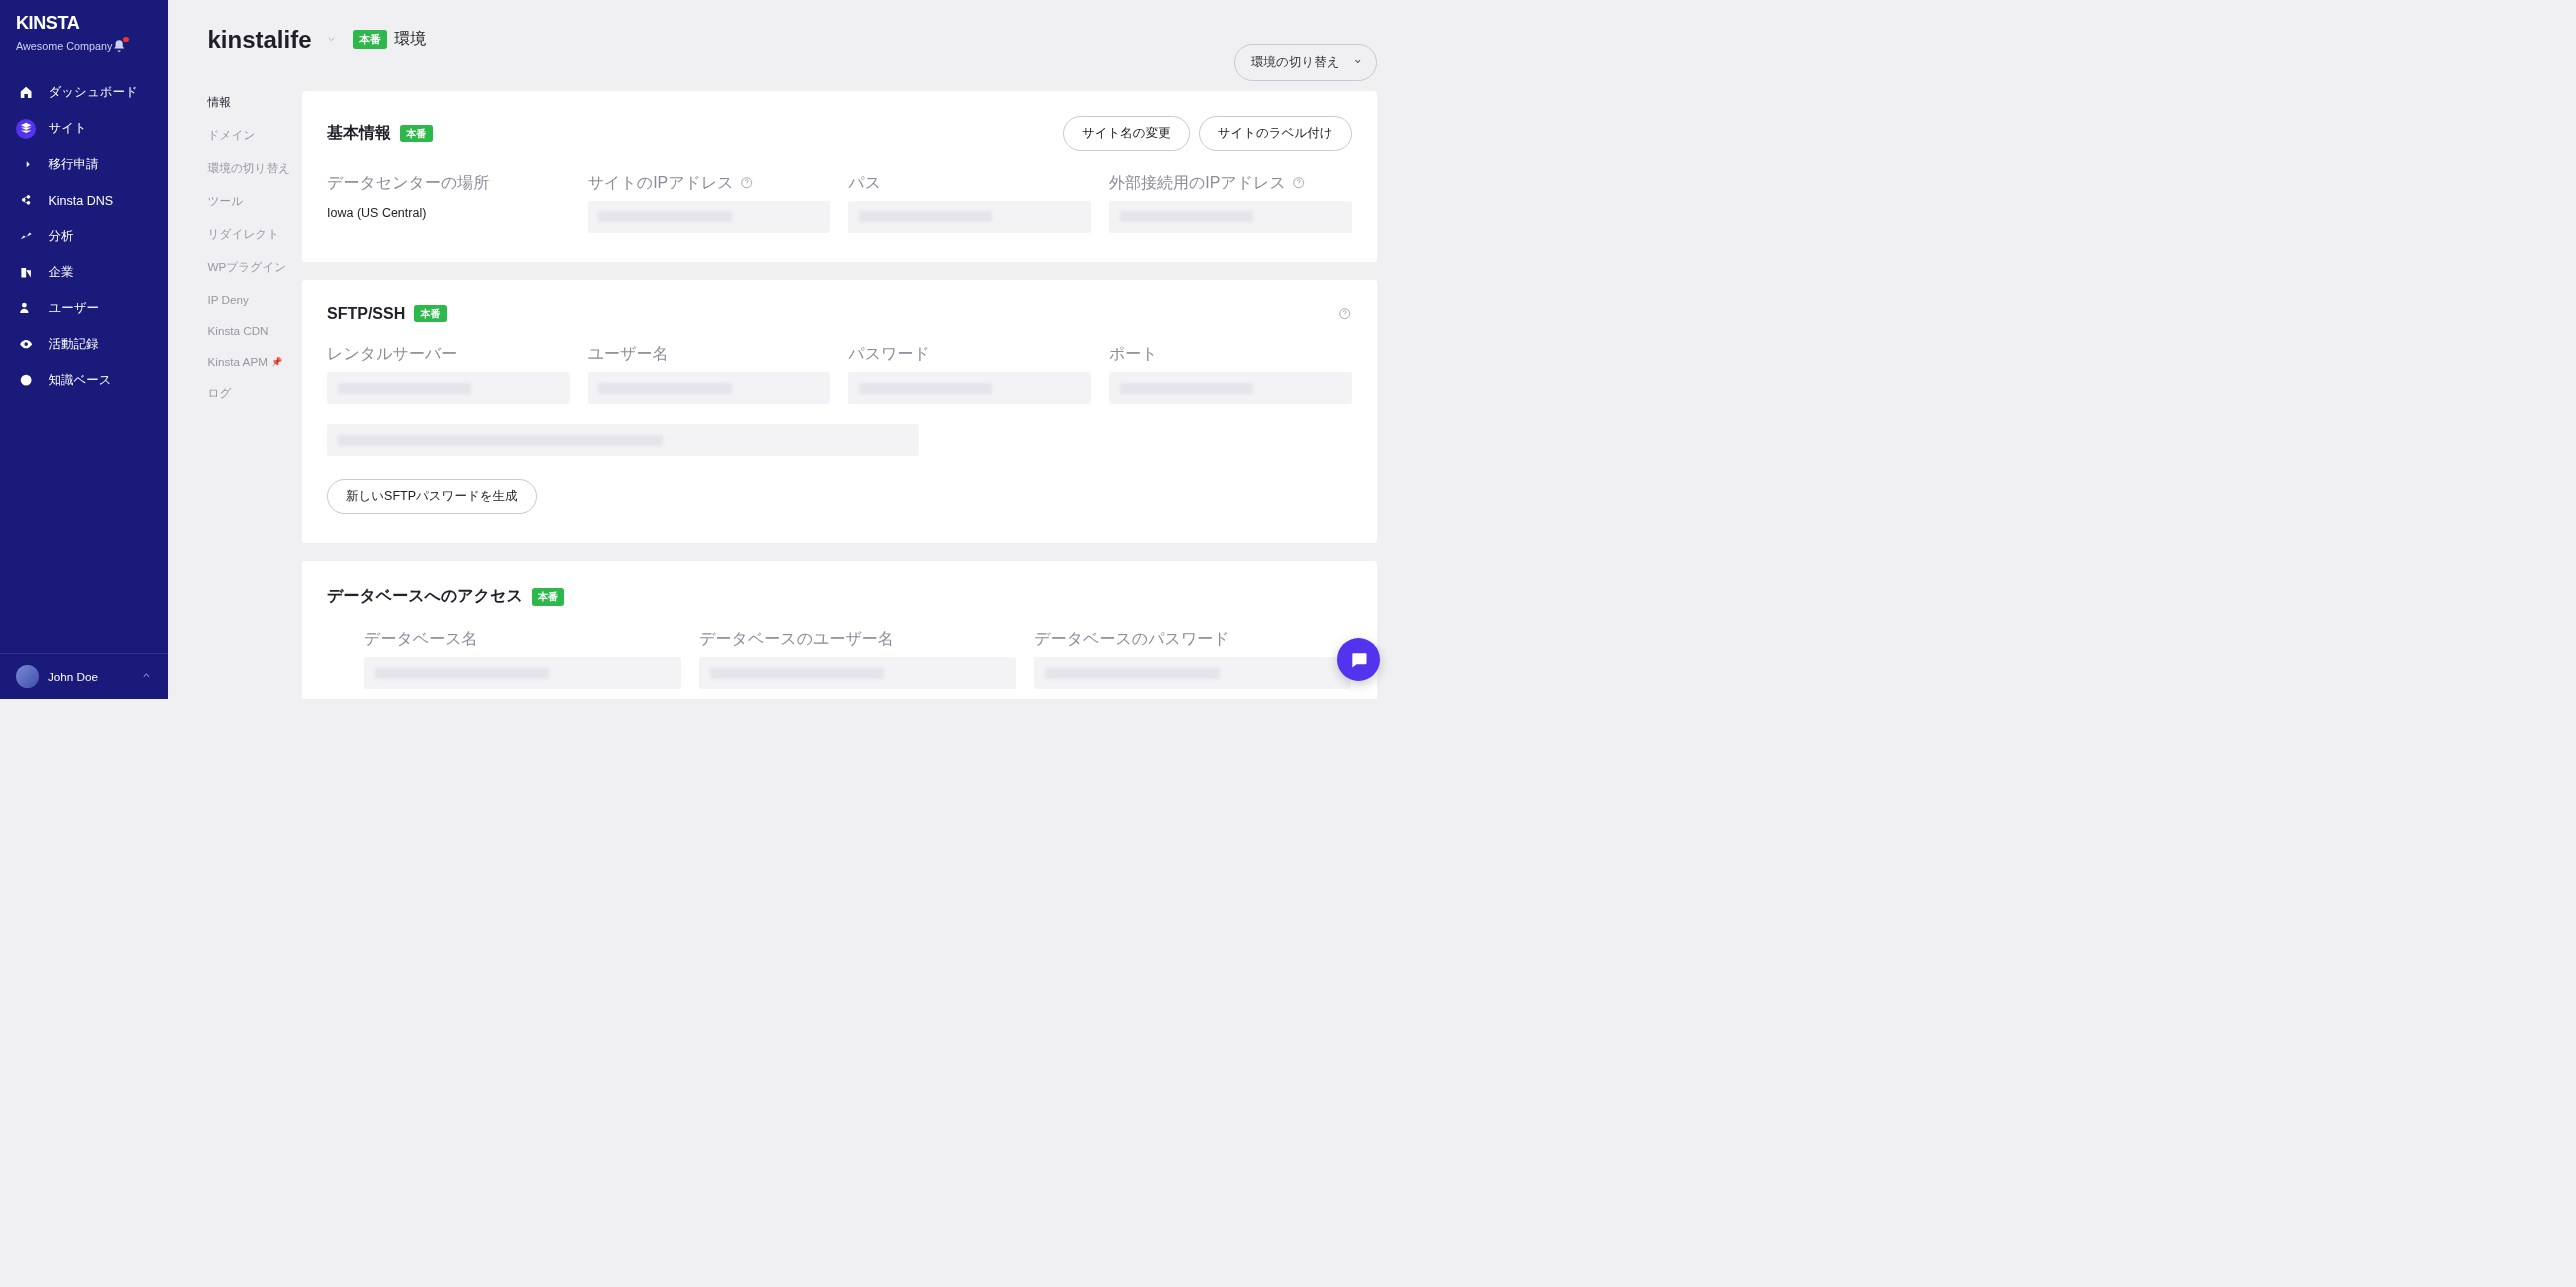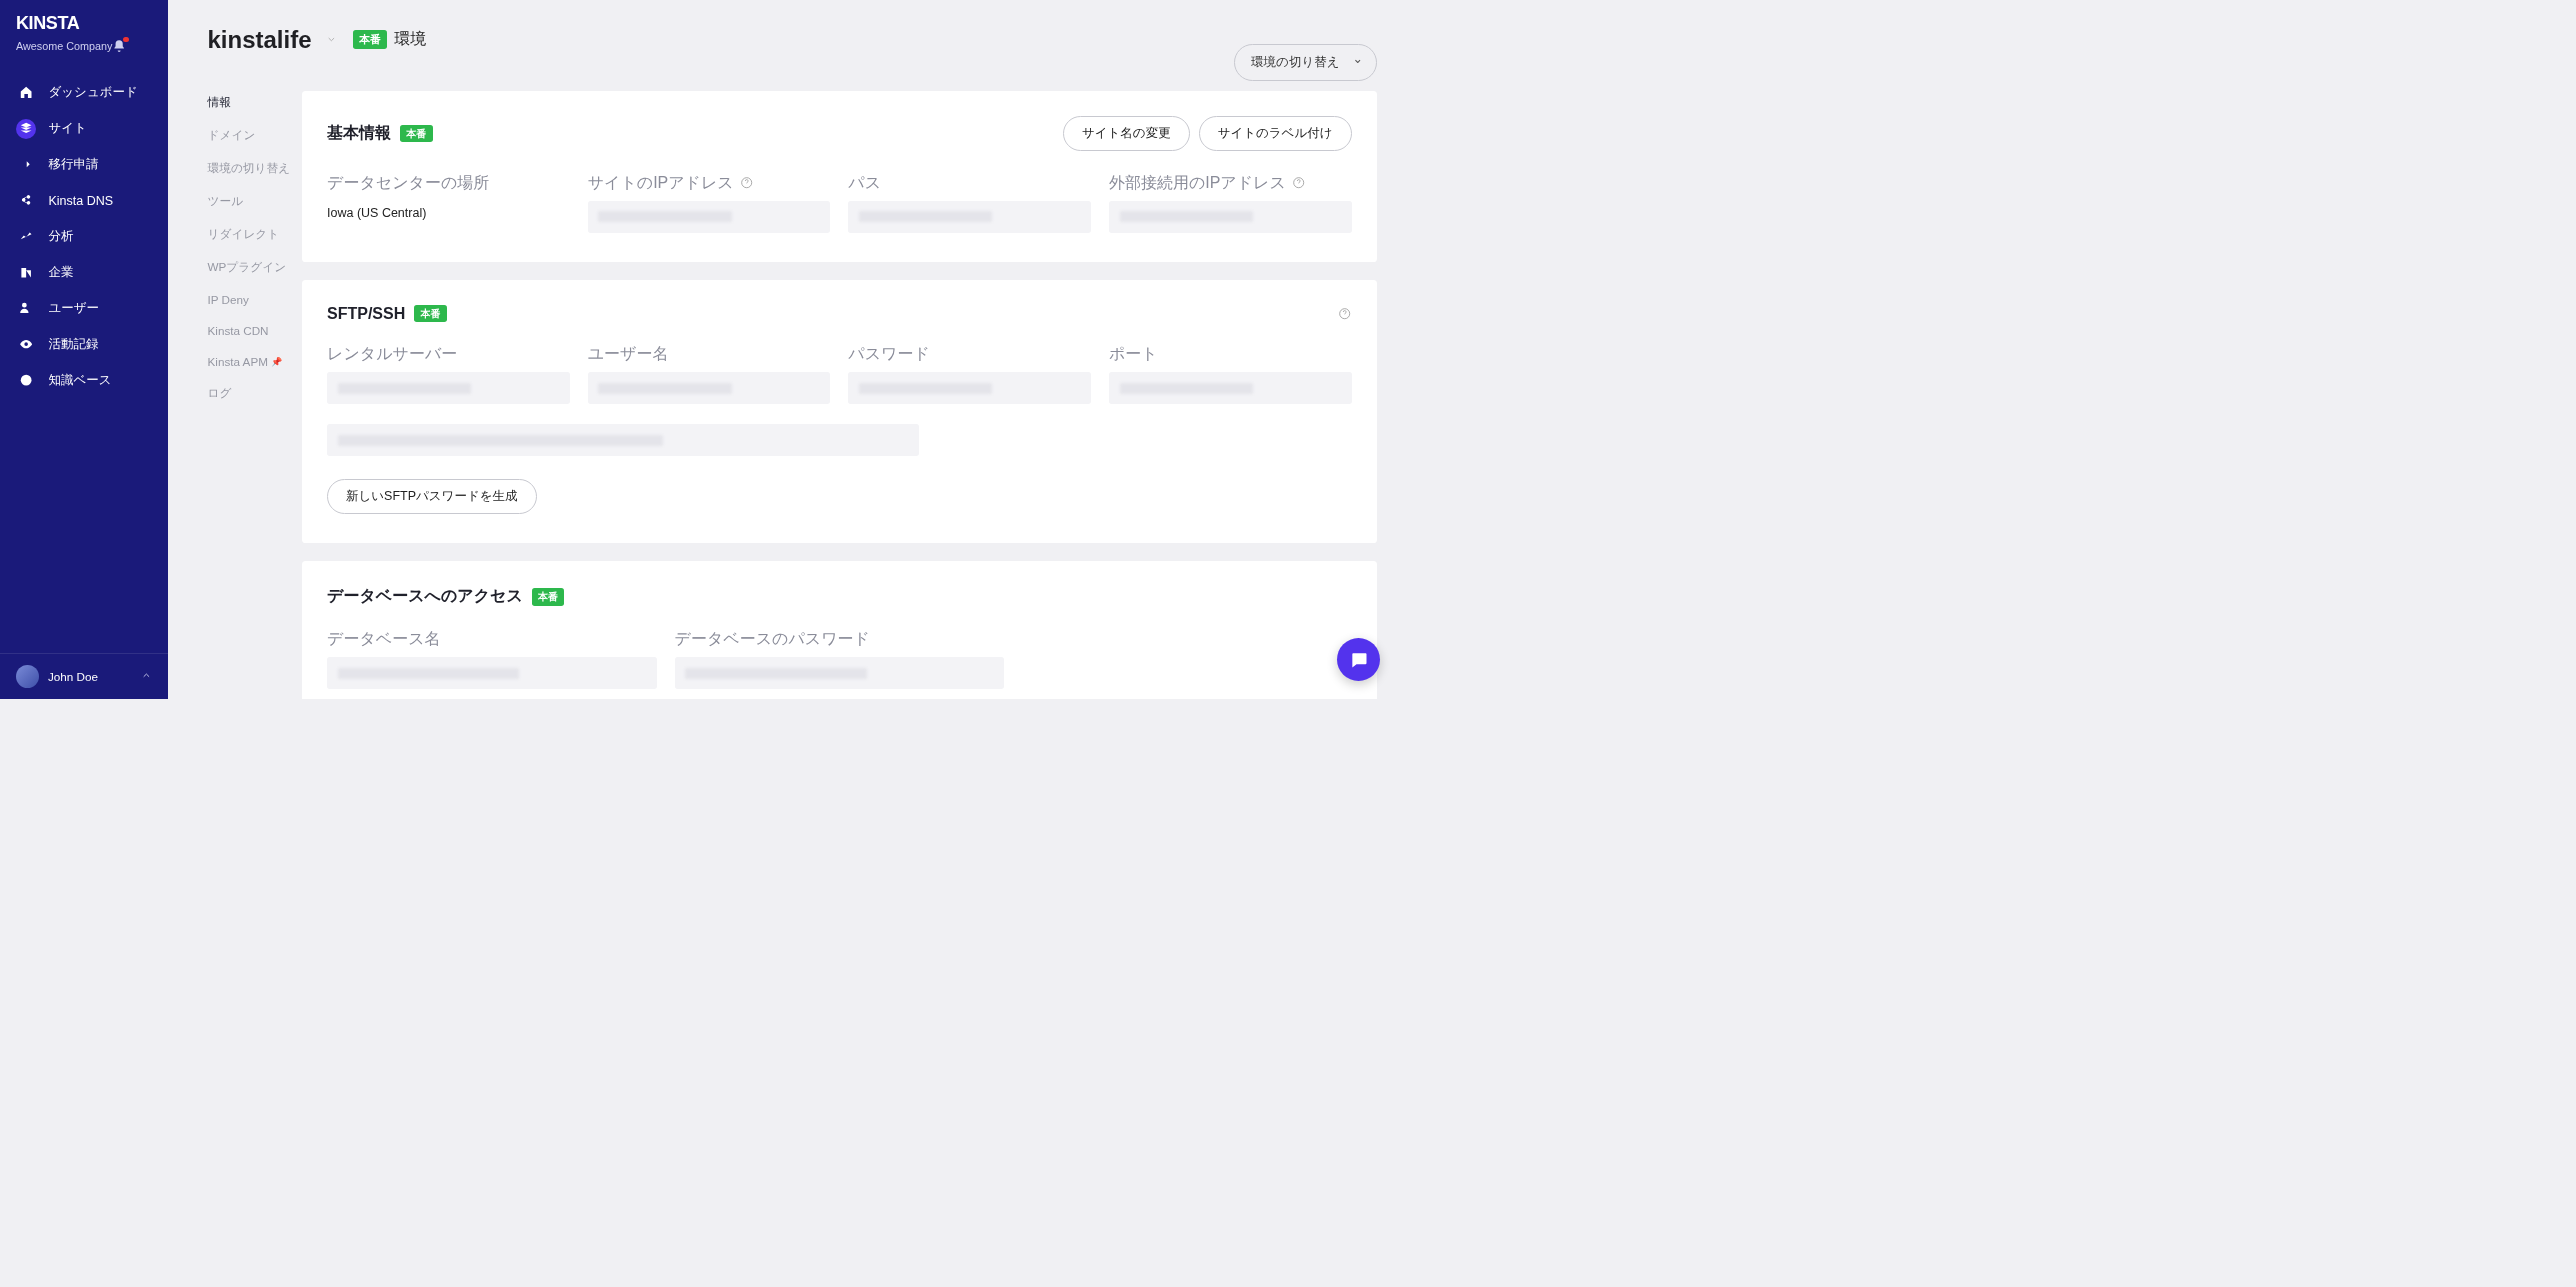--- a/index.html
+++ b/index.html
@@ -151,21 +151,21 @@
     padding: 8px 18px;
     font-size: 12.5px; color: #222;
     cursor: pointer;
   }
   .help-icon {
     width: 14.3px; height: 14.3px; display:inline-flex; align-items:center; justify-content:center;
   }
   .help-icon svg { width:13.4px; height:13.4px; fill:none; stroke:#999; stroke-width:1.5; }
 
   .grid4 { display: grid; grid-template-columns: repeat(4, 1fr); gap: 18px; }
-  .grid3 { display: grid; grid-template-columns: repeat(3, 1fr); gap: 18px; }
+  .grid3 { display: grid; grid-template-columns: repeat(3, 1fr); gap: 18px; margin-left: 37px; }
   .field-label {
     font-size: 16px; color: #8a8c99; margin-bottom: 7.2px;
     display: flex; align-items: center; gap: 5.4px;
   }
   .field-value {
     font-size: 12.5px; color: #222;
     padding: 5.4px 0;
   }
   .field-blur {
     background: #f3f3f6; height: 32px; border-radius: 2.7px;
@@ -434,20 +434,24 @@
     <div class="card-head">
       <h2>データベースへのアクセス</h2>
       <span class="mini-badge">本番</span>
     </div>
     <div class="grid3">
       <div>
         <div class="field-label">データベース名</div>
         <div class="field-blur"></div>
       </div>
       <div>
+        <div class="field-label">データベースのユーザー名</div>
+        <div class="field-blur"></div>
+      </div>
+      <div>
         <div class="field-label">データベースのパスワード</div>
         <div class="field-blur"></div>
       </div>
     </div>
 
   </section>
 
 </main>
 
 <div class="chat-fab">

